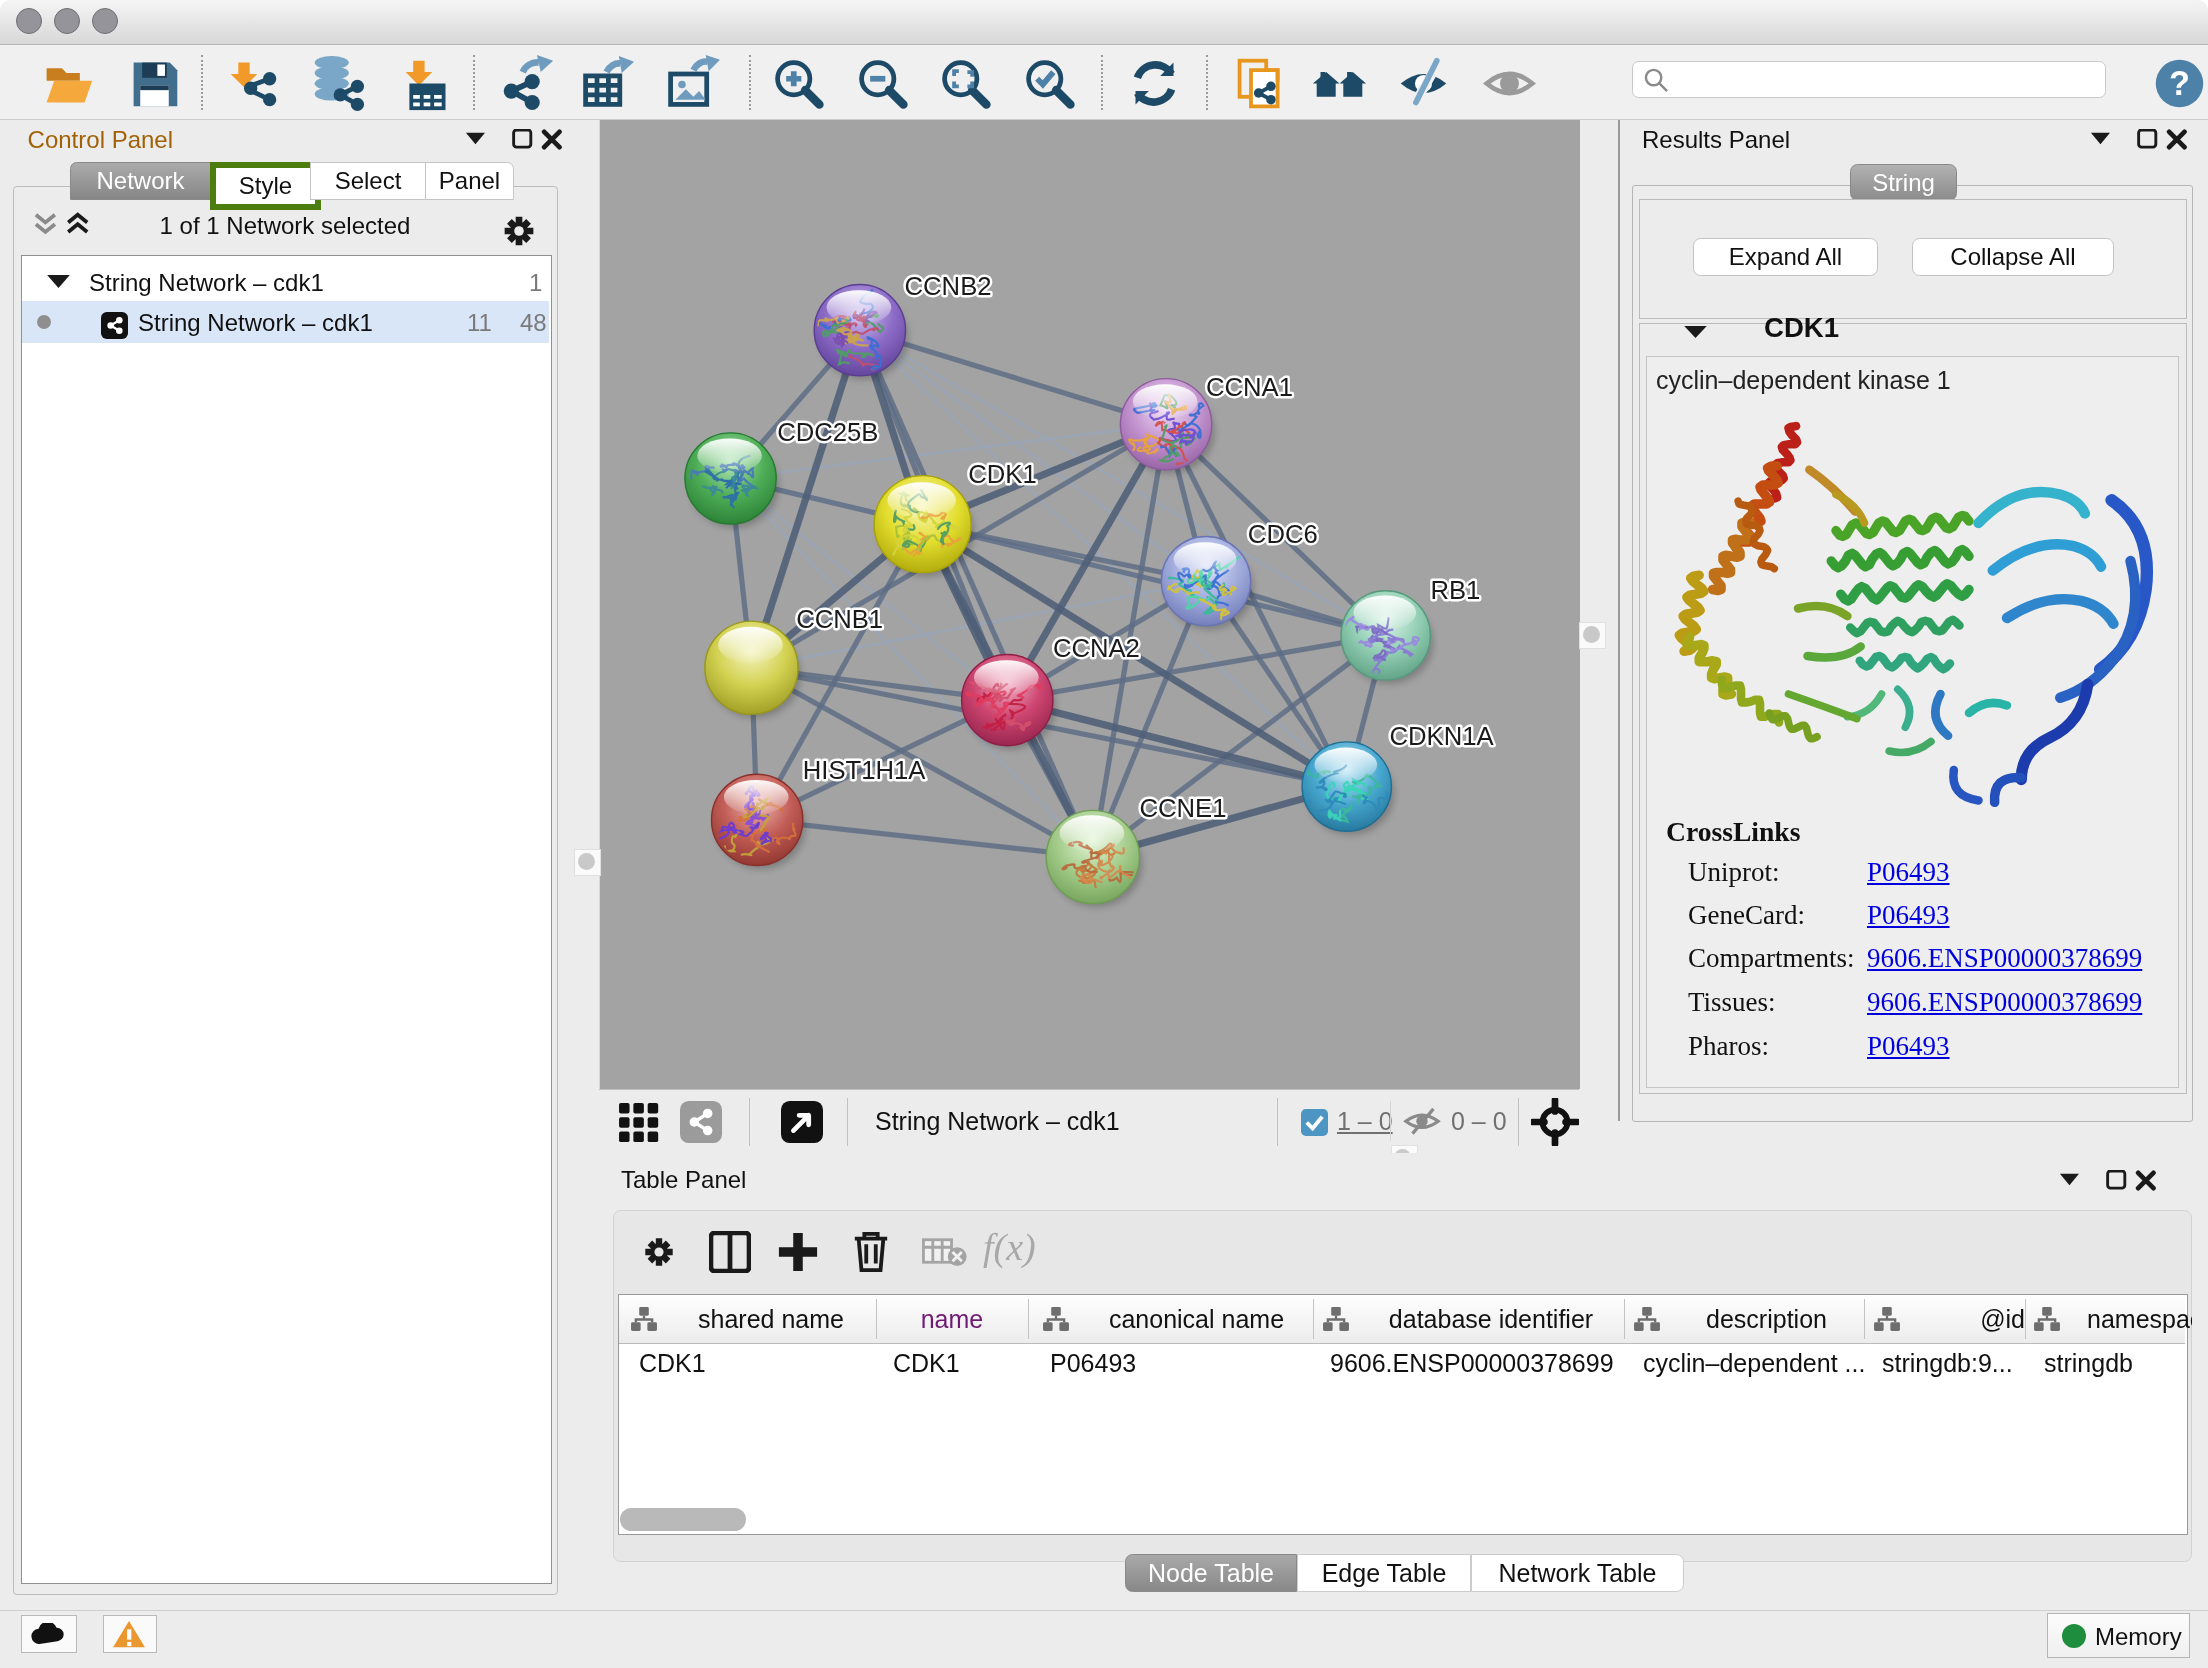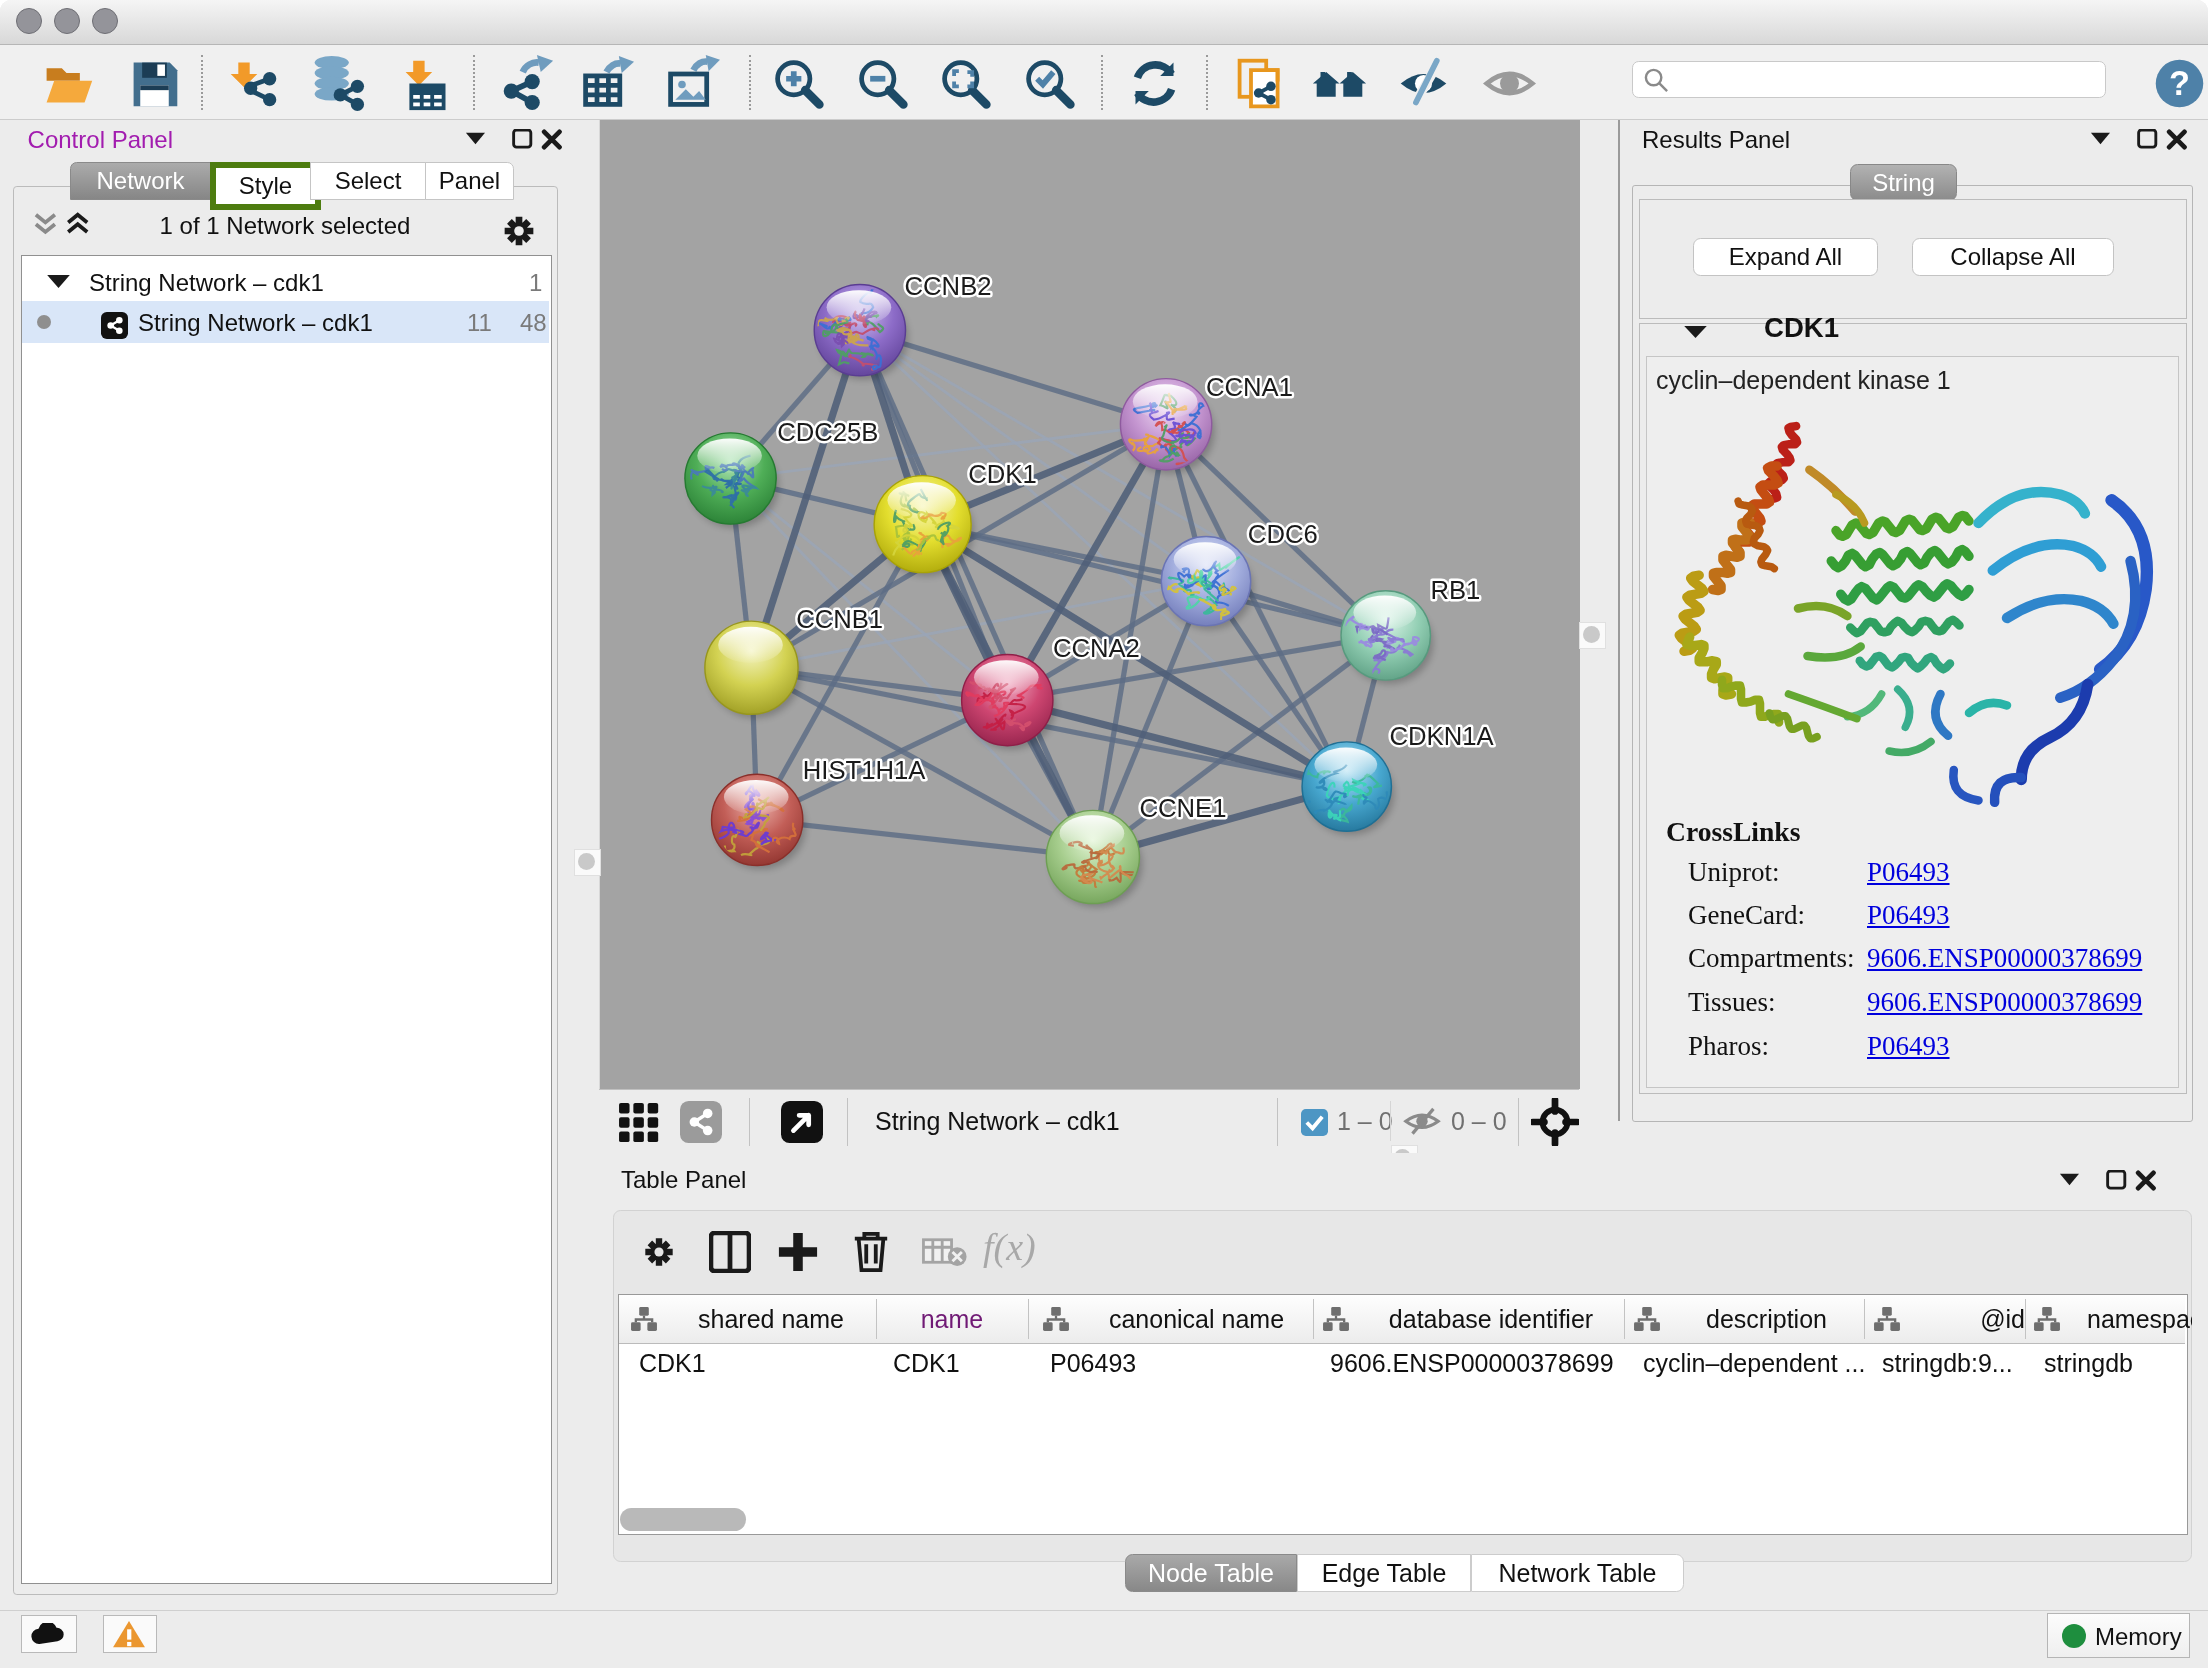--- a/index.html
+++ b/index.html
@@ -154,21 +154,21 @@
         <path d="M6 30 Q30 10 54 30 Q30 50 6 30 z" fill="none" stroke="#9a9a9a" stroke-width="5"></path>
         <circle cx="30" cy="30" r="10" fill="#9a9a9a"></circle>
       </svg>
  <svg class="ticon" style="left:2151px;" width="57" height="57" viewBox="0 0 60 60">
         <circle cx="30" cy="30" r="25" fill="#4e81a8"></circle>
         <text x="30" y="42" text-anchor="middle" font-family="Liberation Sans" font-size="36" font-weight="bold" fill="#fff">?</text>
       </svg>
 </div>
 <div id="mainbg" class="abs" style="left:0;top:120px;width:2208px;height:1548px;background:#ececec;"></div>
 
-<div class="abs" style="left:27.6px;top:126px;font-size:24px;color:#a21caf;">Control Panel</div>
+<div class="abs" style="left:27.6px;top:126px;font-size:24px;color:#a16207;">Control Panel</div>
 <svg class="abs" style="left:464px;top:129px;" width="105" height="21" viewBox="0 0 110 22">
       <path d="M2 4 L22 4 12 16 z" fill="#1a1a1a"></path>
       <rect x="52" y="1" width="18" height="18" rx="3" fill="none" stroke="#1a1a1a" stroke-width="3"></rect>
       <path d="M84 3 L100 19 M100 3 L84 19" stroke="#1a1a1a" stroke-width="5" stroke-linecap="round"></path>
     </svg>
 <div class="abs" style="left:13.3px;top:186px;width:543px;height:1407px;background:#ececec;border:1px solid #bbb;border-radius:3.8px;"></div>
 <div class="abs" style="left:70px;top:162px;width:139px;height:36px;background:linear-gradient(#ababab,#868686);border:1px solid #8a8a8a;border-radius:6.7px 0 0 0;color:#fff;text-align:center;font-size:24px;line-height:36px;">Network</div>
 <div class="abs" style="left:210px;top:162px;width:99px;height:36px;background:#fff;border:6px solid #4d7c0f;color:#111;text-align:center;font-size:24px;line-height:36px;">Style</div>
 <div class="abs" style="left:310px;top:162px;width:114px;height:36px;background:#fff;border:1px solid #c5c5c5;color:#111;text-align:center;font-size:24px;line-height:36px;">Select</div>
 <div class="abs" style="left:425px;top:162px;width:87px;height:36px;background:#fff;border:1px solid #c5c5c5;border-radius:0 6.7px 0 0;color:#111;text-align:center;font-size:24px;line-height:36px;">Panel</div>
@@ -602,21 +602,21 @@
         <rect width="44" height="44" rx="9" fill="#111"></rect>
         <path d="M13 31 L29 15 M29 15 h-10 M29 15 v10" stroke="#fff" stroke-width="5" stroke-linecap="round"></path>
       </svg>
  <div class="abs" style="left:248px;top:7.6px;width:1px;height:48px;background:#c2c2c2;"></div>
  <div class="abs" style="left:276px;top:17px;font-size:25px;color:#111;">String Network – cdk1</div>
  <div class="abs" style="left:678px;top:7.6px;width:1px;height:48px;background:#c2c2c2;"></div>
  <svg class="abs" style="left:702px;top:19px;" width="27" height="27" viewBox="0 0 28 28">
         <rect width="28" height="28" rx="5" fill="#4d96c4"></rect>
         <path d="M6 14 l6 6 L22 8" fill="none" stroke="#fff" stroke-width="4"></path>
       </svg>
- <div class="abs" style="left:738px;top:17px;font-size:25px;color:#707070;">1 – 0</div>
+ <div class="abs" style="left:738px;top:17px;font-size:25px;color:#707070;text-decoration:underline;">1 – 0</div>
  <div class="abs" style="left:791px;top:11.4px;width:1px;height:40px;background:#d5d5d5;"></div>
  <svg class="abs" style="left:804px;top:17px;" width="38" height="28.5" viewBox="0 0 40 30">
         <path d="M3 15 Q20 2 37 15 Q20 28 3 15 z" fill="none" stroke="#8a8a8a" stroke-width="3.4"></path>
         <circle cx="20" cy="15" r="6" fill="#8a8a8a"></circle>
         <path d="M32 2 L10 28" stroke="#8a8a8a" stroke-width="3.4"></path>
       </svg>
  <div class="abs" style="left:852px;top:17px;font-size:25px;color:#707070;">0 – 0</div>
  <div class="abs" style="left:919px;top:7.6px;width:1px;height:48px;background:#c2c2c2;"></div>
  <svg class="abs" style="left:932px;top:7.6px;" width="48" height="48" viewBox="0 0 50 50">
         <g stroke="#111" fill="none">

